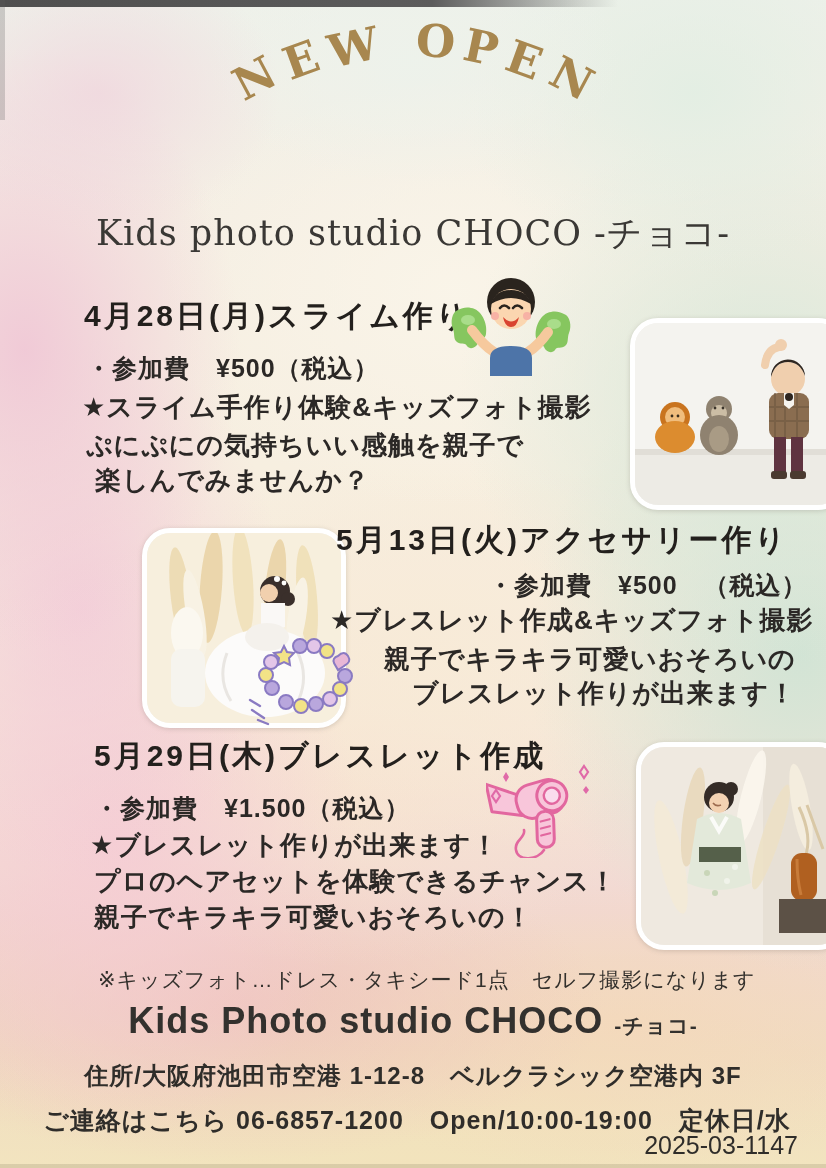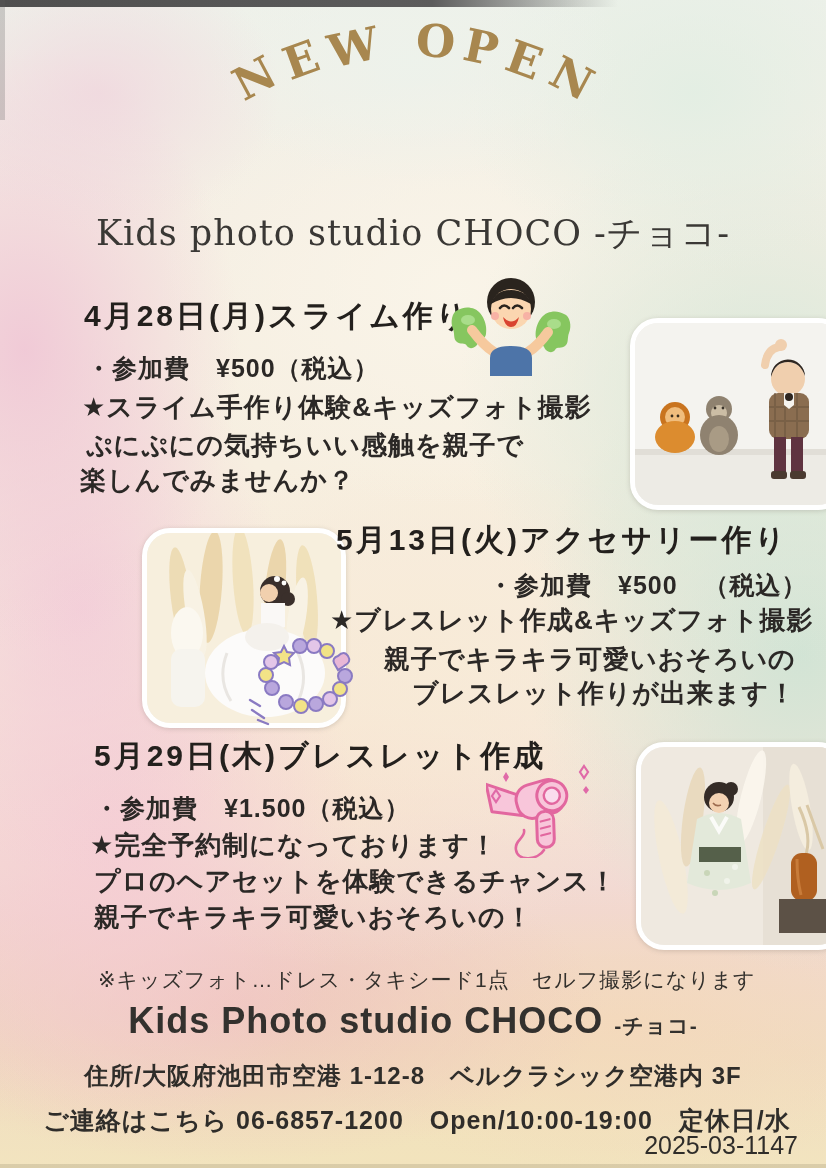--- a/index.html
+++ b/index.html
@@ -52,21 +52,21 @@
     box-shadow:0 1px 5px rgba(120,110,100,.28);background:#f3f2ee;}
   .photo svg{display:block;width:100%;height:100%;}
   .clip{position:absolute;}
   .clip svg{display:block;width:100%;height:100%;}
 
   
   .e1-title{left:84px;top:296px;}
   .e1-price{left:86px;top:352px;font-size:25px;}
   .e1-feature{left:82px;top:390px;}
   .e1-d1{left:86px;top:428px;}
-  .e1-d2{left:80px;top:463px;text-align:right;}
+  .e1-d2{left:95px;top:463px;text-align:right;}
   .clip-boy{left:450px;top:268px;width:122px;height:108px;}
   .photo1{left:590px;top:302px;width:206px;height:182px;}
 
   
   .photo2{left:102px;top:512px;width:194px;height:190px;}
   .e2-title{left:336px;top:520px;}
   .e2-price{left:488px;top:569px;font-size:25px;}
   .e2-feature{left:330px;top:603px;}
   .e2-d1{left:384px;top:642px;}
   .e2-d2{left:412px;top:676px;}
@@ -226,21 +226,21 @@
           <circle cx="38" cy="70" r="7" fill="#b9a7dd"></circle>
         </g>
         <path d="M4,78 l12,8 M2,68 l10,6 M10,88 l10,4" stroke="#8a7ac2" stroke-width="2.4" stroke-linecap="round"></path>
       </svg>
     </div>
   </section>
 
   <section>
     <h3 class="jp-title e3-title">5月29日(木)ブレスレット作成</h3>
     <p class="jp-body e3-price">・参加費　¥1.500（税込）</p>
-    <p class="jp-body e3-feature">★完全予約制になっております！</p>
+    <p class="jp-body e3-feature">★ブレスレット作りが出来ます！</p>
     <p class="jp-body e3-l2">プロのヘアセットを体験できるチャンス！</p>
     <p class="jp-body e3-l3">親子でキラキラ可愛いおそろいの！</p>
 
     <div class="clip clip-dryer">
       <svg viewBox="0 0 106 112">
         <g transform="rotate(-16 54 52)">
           <polygon points="32,42 6,24 4,52 32,64" fill="#f8c6da" stroke="#e2679f" stroke-width="3" stroke-linejoin="round"></polygon>
           <rect x="30" y="36" width="48" height="34" rx="15" fill="#f8c6da" stroke="#e2679f" stroke-width="3"></rect>
           <circle cx="66" cy="53" r="15" fill="#f8c6da" stroke="#e2679f" stroke-width="3"></circle>
           <circle cx="66" cy="53" r="8" fill="#fadced" stroke="#e2679f" stroke-width="2.4"></circle>

